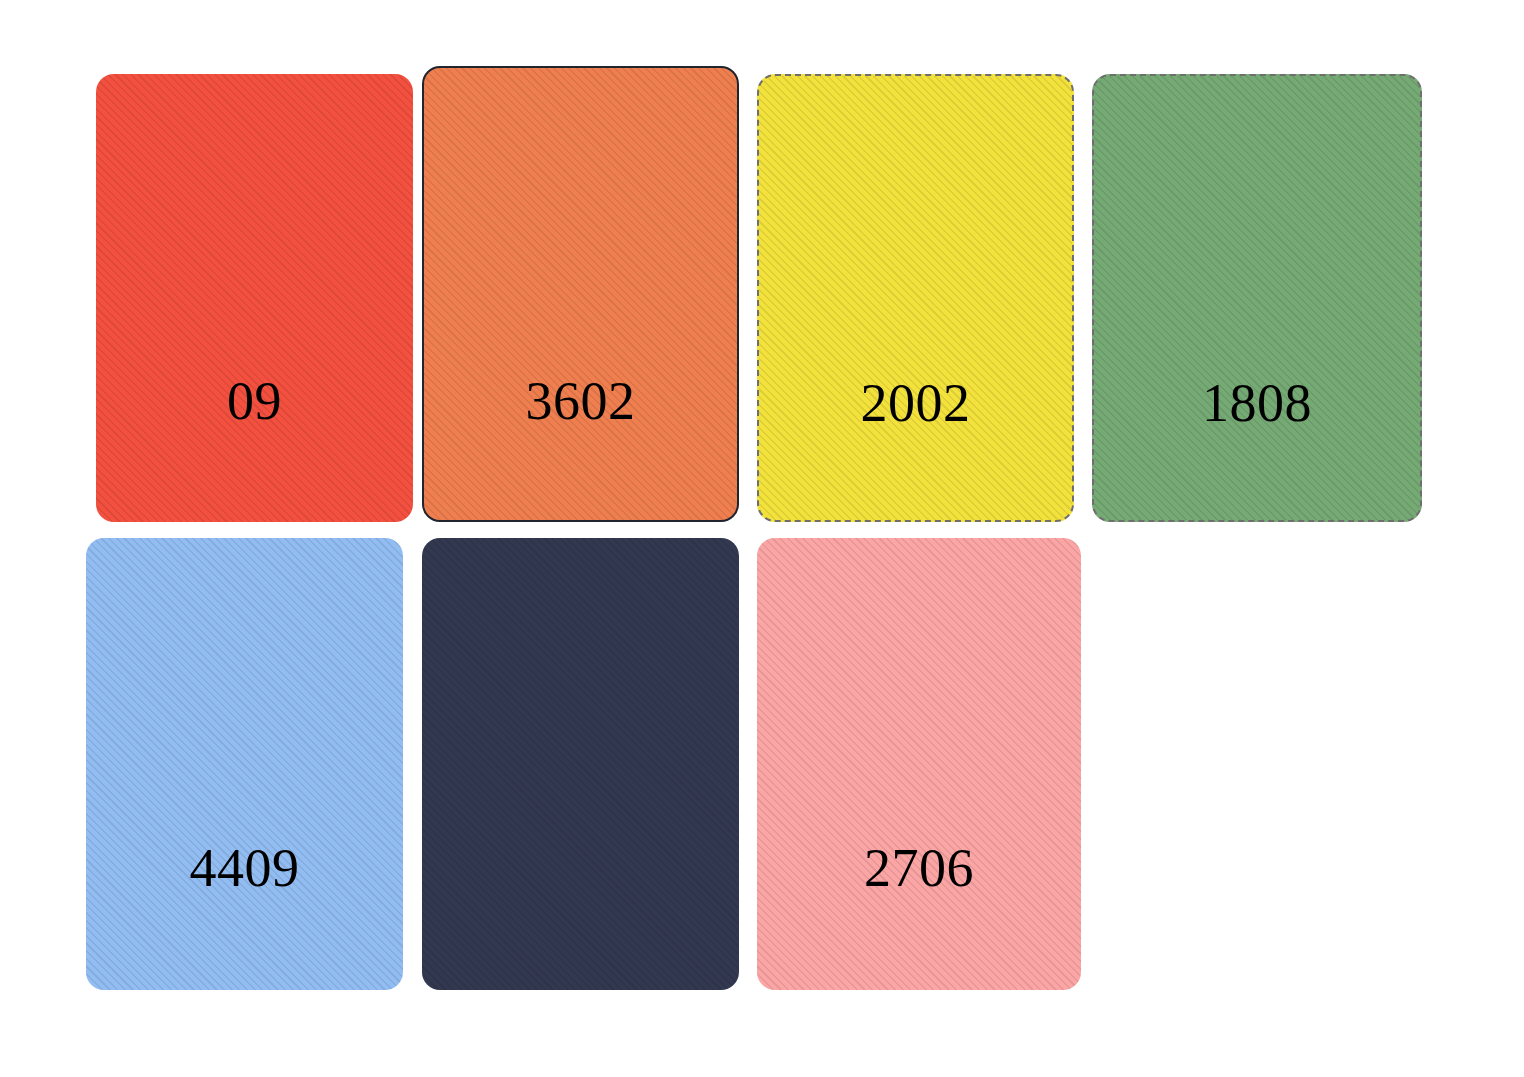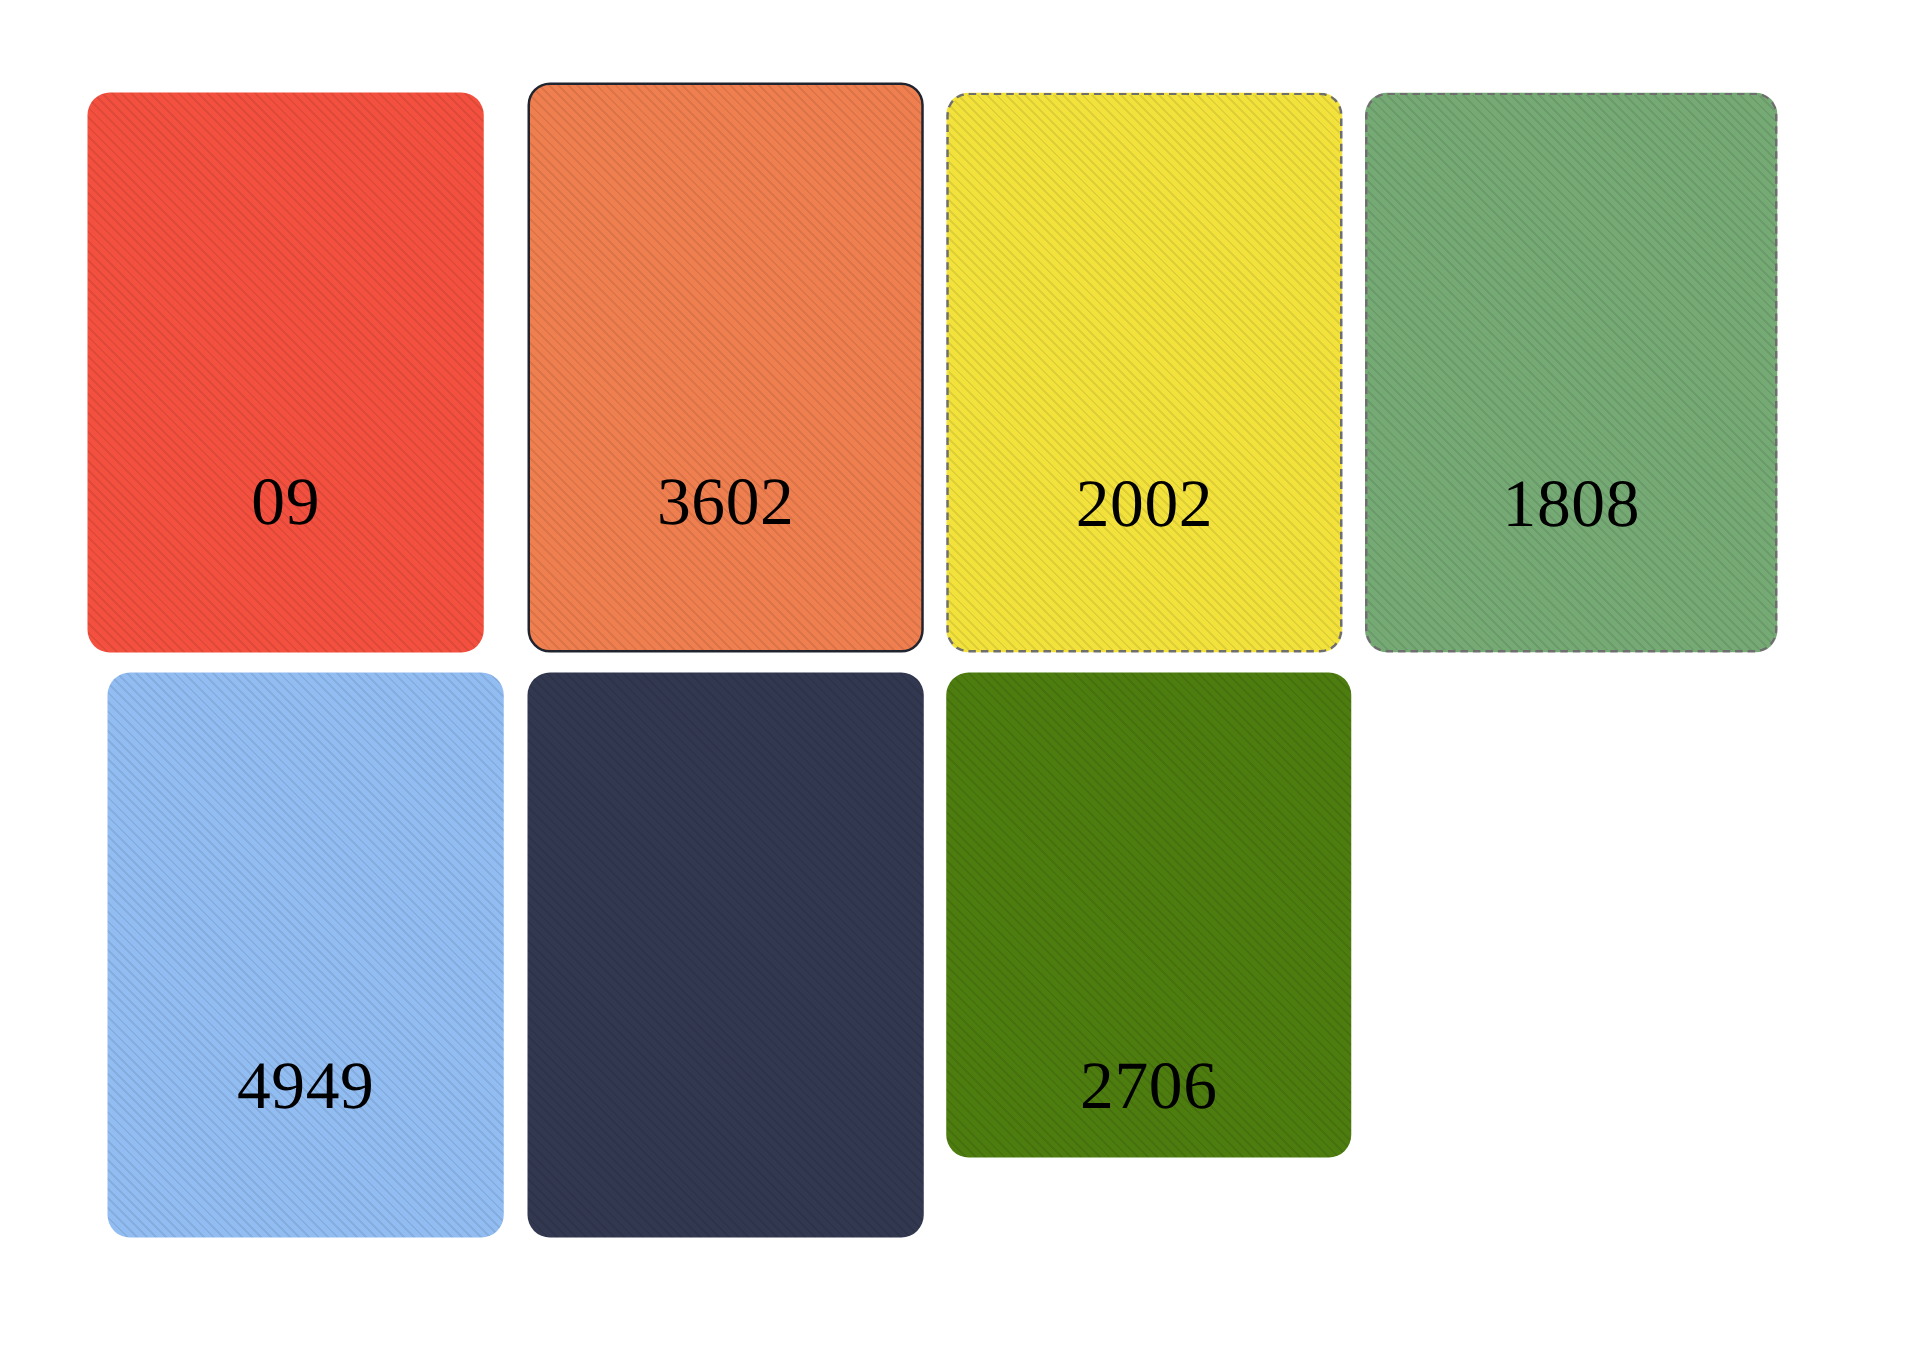--- a/index.html
+++ b/index.html
@@ -56,40 +56,40 @@
     line-height: 1;
     letter-spacing: 0.5px;
     white-space: nowrap;
   }
 </style>
 </head>
 <body>
 
 <div id="canvas" style="width: 1524px; height: 1077px; background: rgb(255, 255, 255);">
 
-<div class="card" style="left: 70px; top: 74px; width: 317px; height: 448px; background-color: rgb(244, 80, 63);">
+<div class="card" style="left: 96px; top: 74px; width: 317px; height: 448px; background-color: rgb(244, 80, 63);">
       <div class="hatch"></div>
       <div class="label" style="top: 300.24px;">09</div>
     </div>
     <div class="card" style="left: 422px; top: 66px; width: 317px; height: 456px; background-color: rgb(240, 127, 80); border: 2px solid rgb(32, 36, 46);">
       <div class="hatch"></div>
       <div class="label" style="top: 306.28px;">3602</div>
     </div>
     <div class="card" style="left: 757px; top: 74px; width: 317px; height: 448px; background-color: rgb(244, 226, 60); border: 2px dashed rgb(110, 110, 110); text-decoration: underline;">
       <div class="hatch"></div>
       <div class="label" style="top: 300.24px;">2002</div>
     </div>
     <div class="card" style="left: 1092px; top: 74px; width: 330px; height: 448px; background-color: rgb(118, 170, 117); border: 2px dashed rgb(110, 110, 110);">
       <div class="hatch"></div>
       <div class="label" style="top: 300.24px;">1808</div>
     </div>
     <div class="card" style="left: 86px; top: 538px; width: 317px; height: 452px; background-color: rgb(146, 189, 242);">
       <div class="hatch"></div>
-      <div class="label" style="top: 303.26px;">4949</div>
+      <div class="label" style="top: 303.26px;">4409</div>
     </div>
     <div class="card" style="left: 422px; top: 538px; width: 317px; height: 452px; background-color: rgb(50, 56, 80);">
       <div class="hatch"></div>
     </div>
-    <div class="card" style="left: 757px; top: 538px; width: 324px; height: 388px; background-color: #4d7c0f;">
+    <div class="card" style="left: 757px; top: 538px; width: 324px; height: 452px; background-color: #fca5a5;">
       <div class="hatch"></div>
       <div class="label" style="top: 303.26px;">2706</div>
     </div>
   </div>
 
 </body></html>

